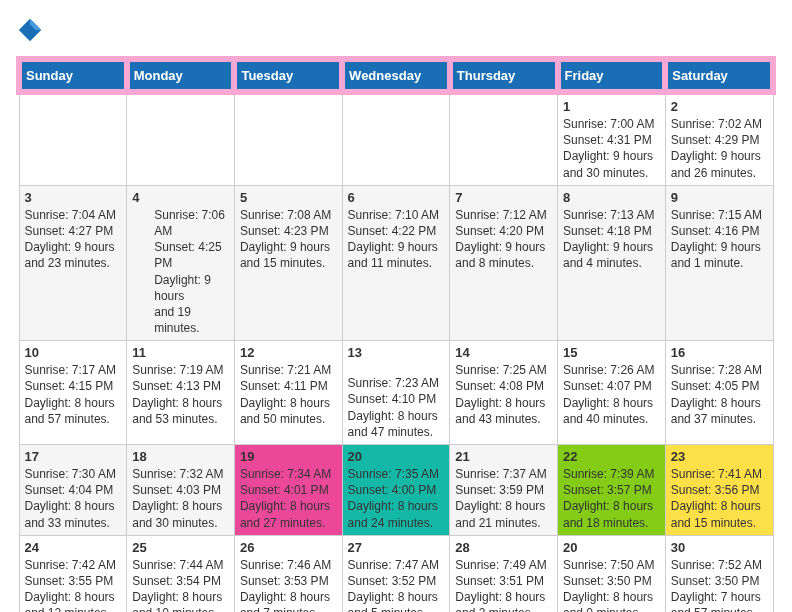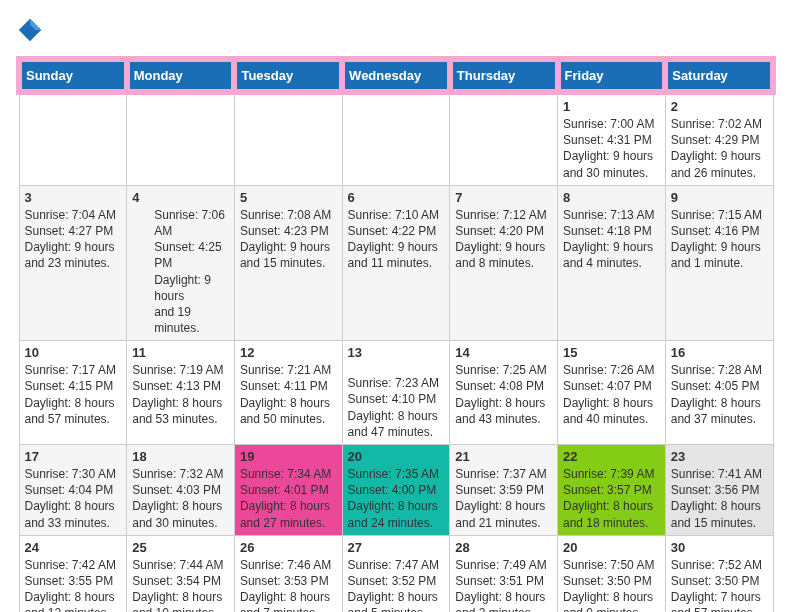--- a/index.html
+++ b/index.html
@@ -277,21 +277,21 @@
 Daylight: 8 hours
 and 21 minutes.</div>
         </td>
         <td style="background: #84cc16;">
           <div class="day-number">22</div>
           <div class="day-info" style="white-space: pre-line;">Sunrise: 7:39 AM
 Sunset: 3:57 PM
 Daylight: 8 hours
 and 18 minutes.</div>
         </td>
-        <td style="background: #e5e5e5;">
+        <td style="background: #fde047;">
           <div class="day-number">23</div>
           <div class="day-info" style="white-space: pre-line;">Sunrise: 7:41 AM
 Sunset: 3:56 PM
 Daylight: 8 hours
 and 15 minutes.</div>
         </td>
       </tr>
       <tr>
         <td>
           <div class="day-number">24</div>

